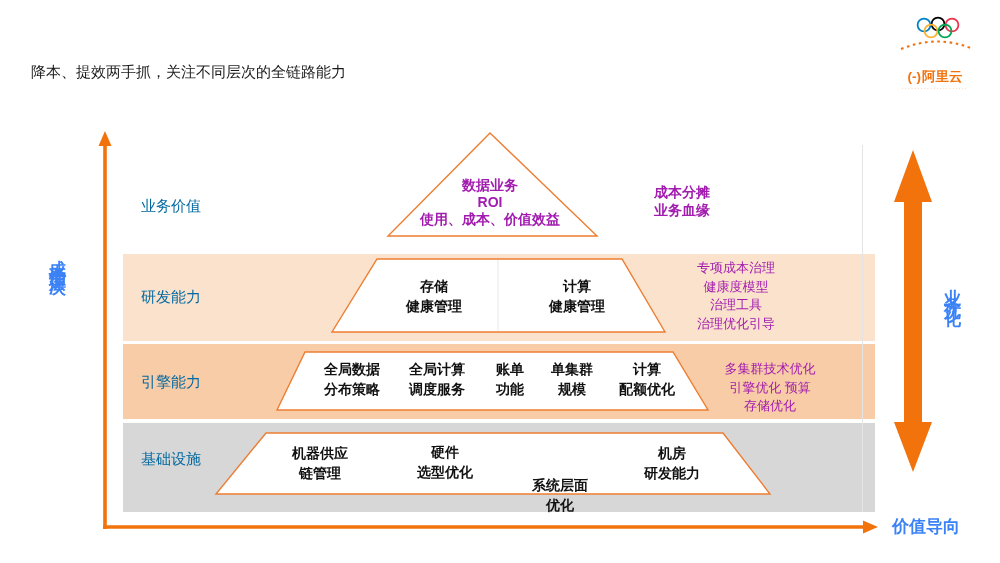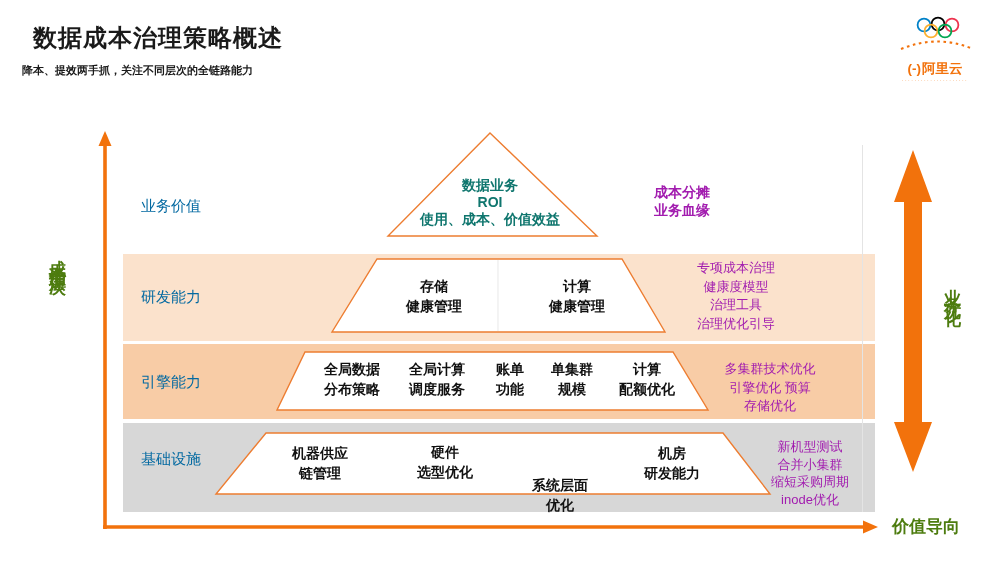--- a/index.html
+++ b/index.html
@@ -2,25 +2,25 @@
 <html style="--accent-orange: #F2720C; --shape-border-orange: #ED7D31; --band-rnd: #FBE2CC; --band-engine: #F8CCA6; --band-infra: #D7D7D7; --ring-blue: #0081C8; --ring-black: #000000; --ring-red: #EE334E; --ring-yellow: #FCB131; --ring-green: #00A651;"><head>
 <meta charset="utf-8">
 <style>
   html,body{margin:0;padding:0;background:#fff;}
   .slide{
     position:relative;width:1000px;height:563px;background:#fff;overflow:hidden;
     font-family:"Liberation Sans","DejaVu Sans",sans-serif;color:#111;
   }
   .abs{position:absolute;}
   .title{left:33px;top:22px;font-size:24px;font-weight:700;letter-spacing:1px;color:#1a1a1a;}
-  .subtitle{left:22px;top:63px;font-size:11px;font-weight:700;color:#1a1a1a;}
+  .subtitle{left:31px;top:63px;font-size:15px;font-weight:400;color:#1a1a1a;}
 
   
   .logo{left:893px;top:10px;width:84px;text-align:center;}
-  .logo .wordmark{margin-top:2px;font-size:13.5px;font-weight:700;color:var(--accent-orange);white-space:nowrap;}
+  .logo .wordmark{margin-top:10px;font-size:13.5px;font-weight:700;color:var(--accent-orange);white-space:nowrap;}
   .logo .wordmark .bracket{margin-right:1px;}
   .logo .tagline{font-size:5px;line-height:5px;letter-spacing:1.5px;color:var(--accent-orange);overflow:hidden;white-space:nowrap;}
 
   
   .band{left:123px;width:752px;}
   .band-rnd{top:254px;height:87px;background:var(--band-rnd);}
   .band-engine{top:344px;height:75px;background:var(--band-engine);}
   .band-infra{top:423px;height:89px;background:var(--band-infra);}
   .guide-line{left:862px;top:145px;width:1px;height:367px;background:#e4e4e4;}
 
@@ -29,39 +29,38 @@
   .shape{fill:#ffffff;stroke:var(--shape-border-orange);stroke-width:1.4;}
   .cell-divider{stroke:#ececec;stroke-width:1.2;}
   .axis{stroke:var(--accent-orange);stroke-width:3.6;fill:none;}
   .axis-head{fill:var(--accent-orange);stroke:none;}
   .big-arrow{fill:var(--accent-orange);stroke:none;}
   .burst{stroke:var(--accent-orange);stroke-width:2.1;fill:none;stroke-dasharray:2.6 3.6;}
 
   
   .row-label{left:141px;font-size:15px;font-weight:500;color:#0369a1;}
   .cx{transform:translateX(-50%);text-align:center;white-space:pre-line;}
-  .shape-text{font-size:14px;font-weight:600;line-height:17px;color:#0f766e;}
+  .shape-text{font-size:14px;font-weight:600;line-height:17px;color:#a21caf;}
   .cell{font-size:14px;font-weight:600;line-height:20px;color:#111;}
   .side-note{font-size:13px;font-weight:500;color:#a21caf;}
   .note-1{line-height:17.5px;font-size:14px;font-weight:600;}
   .note-2{line-height:18.5px;}
   .note-3{line-height:18.5px;}
   .note-4{line-height:17.5px;}
-  .axis-label{font-size:17px;font-weight:700;color:#4d7c0f;}
+  .axis-label{font-size:17px;font-weight:700;color:#3b82f6;}
   .vertical{writing-mode:vertical-rl;text-orientation:upright;}
   .y-label{left:46px;top:246px;letter-spacing:4px;}
   .x-label{left:892px;top:515px;}
   .right-label{left:941px;top:275px;letter-spacing:7px;}
 </style>
 </head>
 <body>
 
 <div class="slide">
 
-  <div class="abs title">数据成本治理策略概述</div>
   <div class="abs subtitle">降本、提效两手抓，关注不同层次的全链路能力</div>
 
   <div class="abs logo">
     <svg width="84" height="44" viewBox="0 0 84 44">
       <circle cx="31" cy="15" r="6.4" fill="none" stroke="#0081C8" stroke-width="1.8"></circle>
       <circle cx="45" cy="14" r="6.4" fill="none" stroke="#000000" stroke-width="1.8"></circle>
       <circle cx="59" cy="15" r="6.4" fill="none" stroke="#EE334E" stroke-width="1.8"></circle>
       <circle cx="38" cy="21" r="6.4" fill="none" stroke="#FCB131" stroke-width="1.8"></circle>
       <circle cx="52" cy="21" r="6.4" fill="none" stroke="#00A651" stroke-width="1.8"></circle>
       <path class="burst" d="M8,39 Q45,24 80,39"></path>
@@ -127,22 +126,18 @@
 存储优化</div>
 
   <div class="abs cx cell" style="left:320px;top:443px;">机器供应
 链管理</div>
   <div class="abs cx cell" style="left:445px;top:443px;font-family:Liberation Mono, monospace;">硬件
 选型优化</div>
   <div class="abs cx cell" style="left:560px;top:443px;margin-top:32px;">系统层面
 优化</div>
   <div class="abs cx cell" style="left:672px;top:443px;">机房
 研发能力</div>
-  <div class="abs cx side-note note-4" style="left:810px;top:438px;">新机型测试
-合并小集群
-缩短采购周期
-inode优化</div>
 
   <div class="abs axis-label vertical y-label">成本治理层次</div>
   <div class="abs axis-label x-label">价值导向</div>
   <div class="abs axis-label vertical right-label">业务优化</div>
 
 </div>
 
 </body></html>

